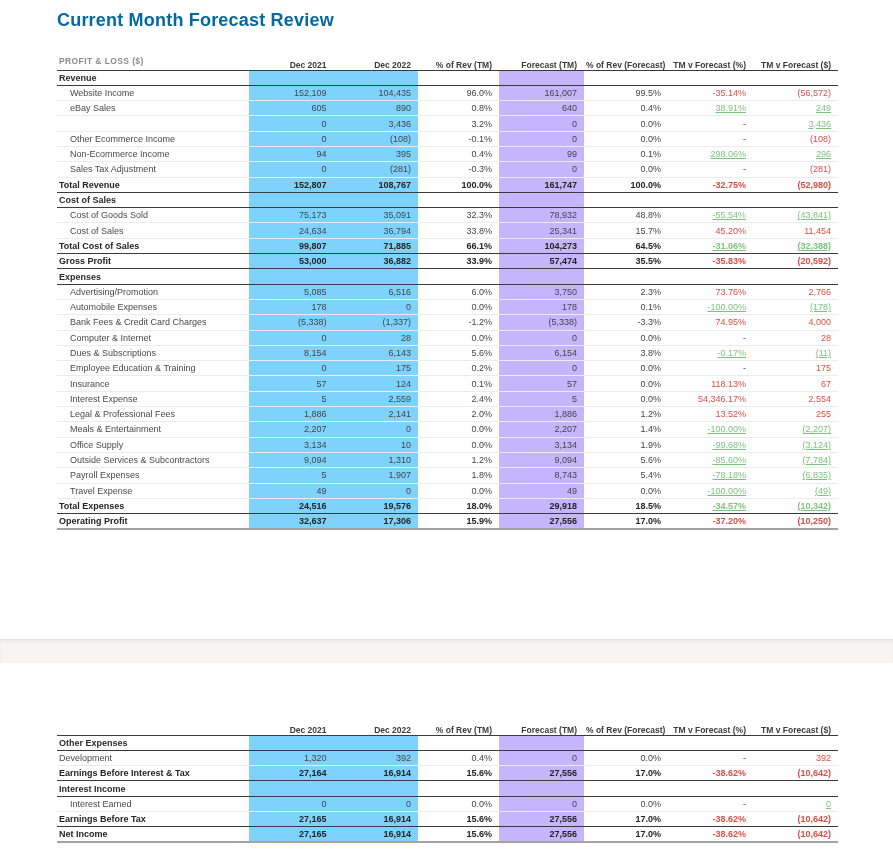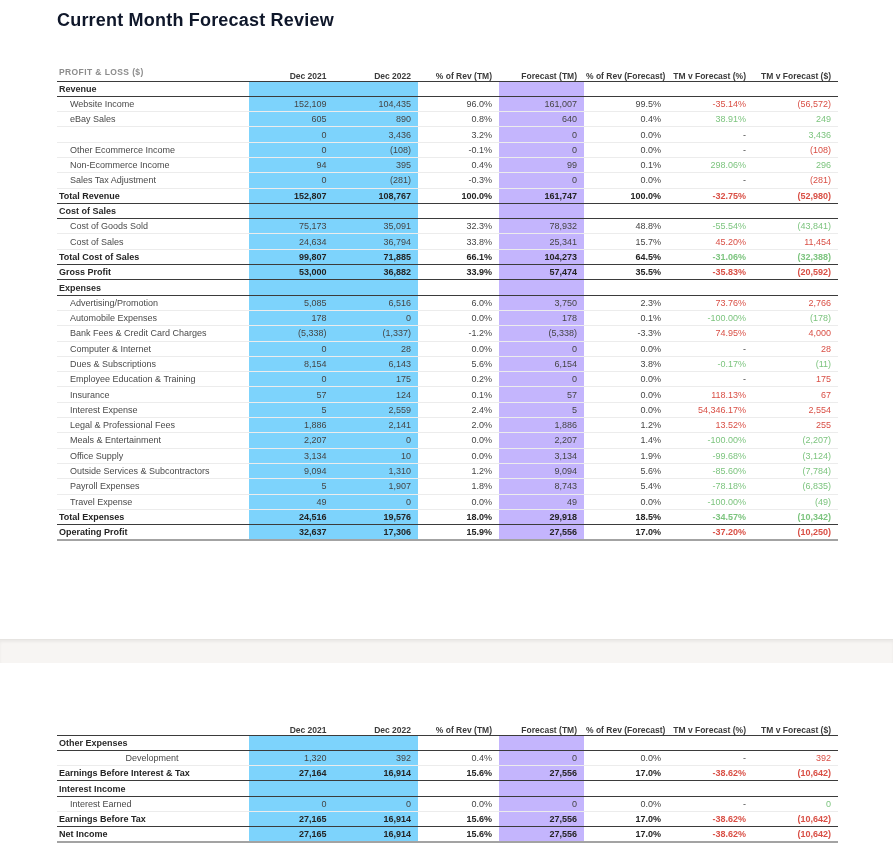--- a/index.html
+++ b/index.html
@@ -5,24 +5,24 @@
   * { box-sizing: border-box; margin: 0; padding: 0; }
   html, body { width: 893px; background: #ffffff; font-family: "Liberation Sans", sans-serif; }
   body { height: 860px; overflow: hidden; }
 
   .page { background: #ffffff; }
   #page1 { height: 639px; padding: 10px 0 0 57px; }
   #page-gap { height: 24px; background: #f7f5f3; border-top: 1px solid #e6e4e1;
               box-shadow: inset 0 2px 3px rgba(0,0,0,0.05); }
   #page2 { height: 197px; padding: 54px 0 0 57px; }
 
-  .report-title { font-size: 18px; font-weight: 600; color: #0f172a; letter-spacing: .2px; height: 26px; }
+  .report-title { font-size: 18px; font-weight: 600; color: #0369a1; letter-spacing: .2px; height: 26px; }
 
   table.fin { table-layout: fixed; border-collapse: collapse; width: 781px; font-size: 9px; color: #454545; }
-  #table1 { margin-top: 27px; }
+  #table1 { margin-top: 16px; }
 
   col.c-label    { width: 192px; }
   col.c-dec2021  { width: 84.5px; }
   col.c-dec2022  { width: 84.5px; }
   col.c-pcttm    { width: 81px; }
   col.c-forecast { width: 85px; }
   col.c-pctfc    { width: 84px; }
   col.c-vpct     { width: 85px; }
   col.c-vusd     { width: 85px; }
 
@@ -30,30 +30,30 @@
   td.num { text-align: right; padding: 0 7px 0 2px; }
   td.lbl { padding-left: 2px; }
 
   thead td { height: 18px; border-bottom: 1px solid #3b3b3b; vertical-align: bottom;
              padding-bottom: 4px; font-weight: bold; font-size: 8.5px; color: #3b3b3b; }
   thead td.lbl { color: #8c8c8c; letter-spacing: .4px; }
 
   tr.section td { border-bottom: 1px solid #3b3b3b; }
   tr.section td.lbl { font-weight: bold; color: #2b2b2b; }
   tr.item td.lbl { padding-left: 13px; color: #4a4a4a; }
-  tr.item td.lbl.align-right { padding-left: 2px; text-align: center; padding-right: 4px; }
+  tr.item td.lbl.align-right { padding-left: 2px; text-align: left; padding-right: 4px; }
   tr.total td { border-bottom: 1px solid #3b3b3b; font-weight: bold; color: #242424; }
   tbody tr:last-child td { border-bottom: 2px solid #a3a3a3; }
 
   td.bg-pale   { background: #7dd3fc; }
   td.bg-green  { background: #7dd3fc; }
   td.bg-purple { background: #c4b5fd; }
 
   td.v-red   { color: #d94f45 !important; }
-  td.v-green { color: #7cc47e !important; }
+  td.v-green { color: #7cc47e !important; text-decoration: underline; }
 </style>
 </head>
 <body>
 
 <div class="page" id="page1">
   <div class="report-title">Current Month Forecast Review</div>
   <table class="fin" id="table1">
     <colgroup>
       <col class="c-label">
         <col class="c-dec2021">

